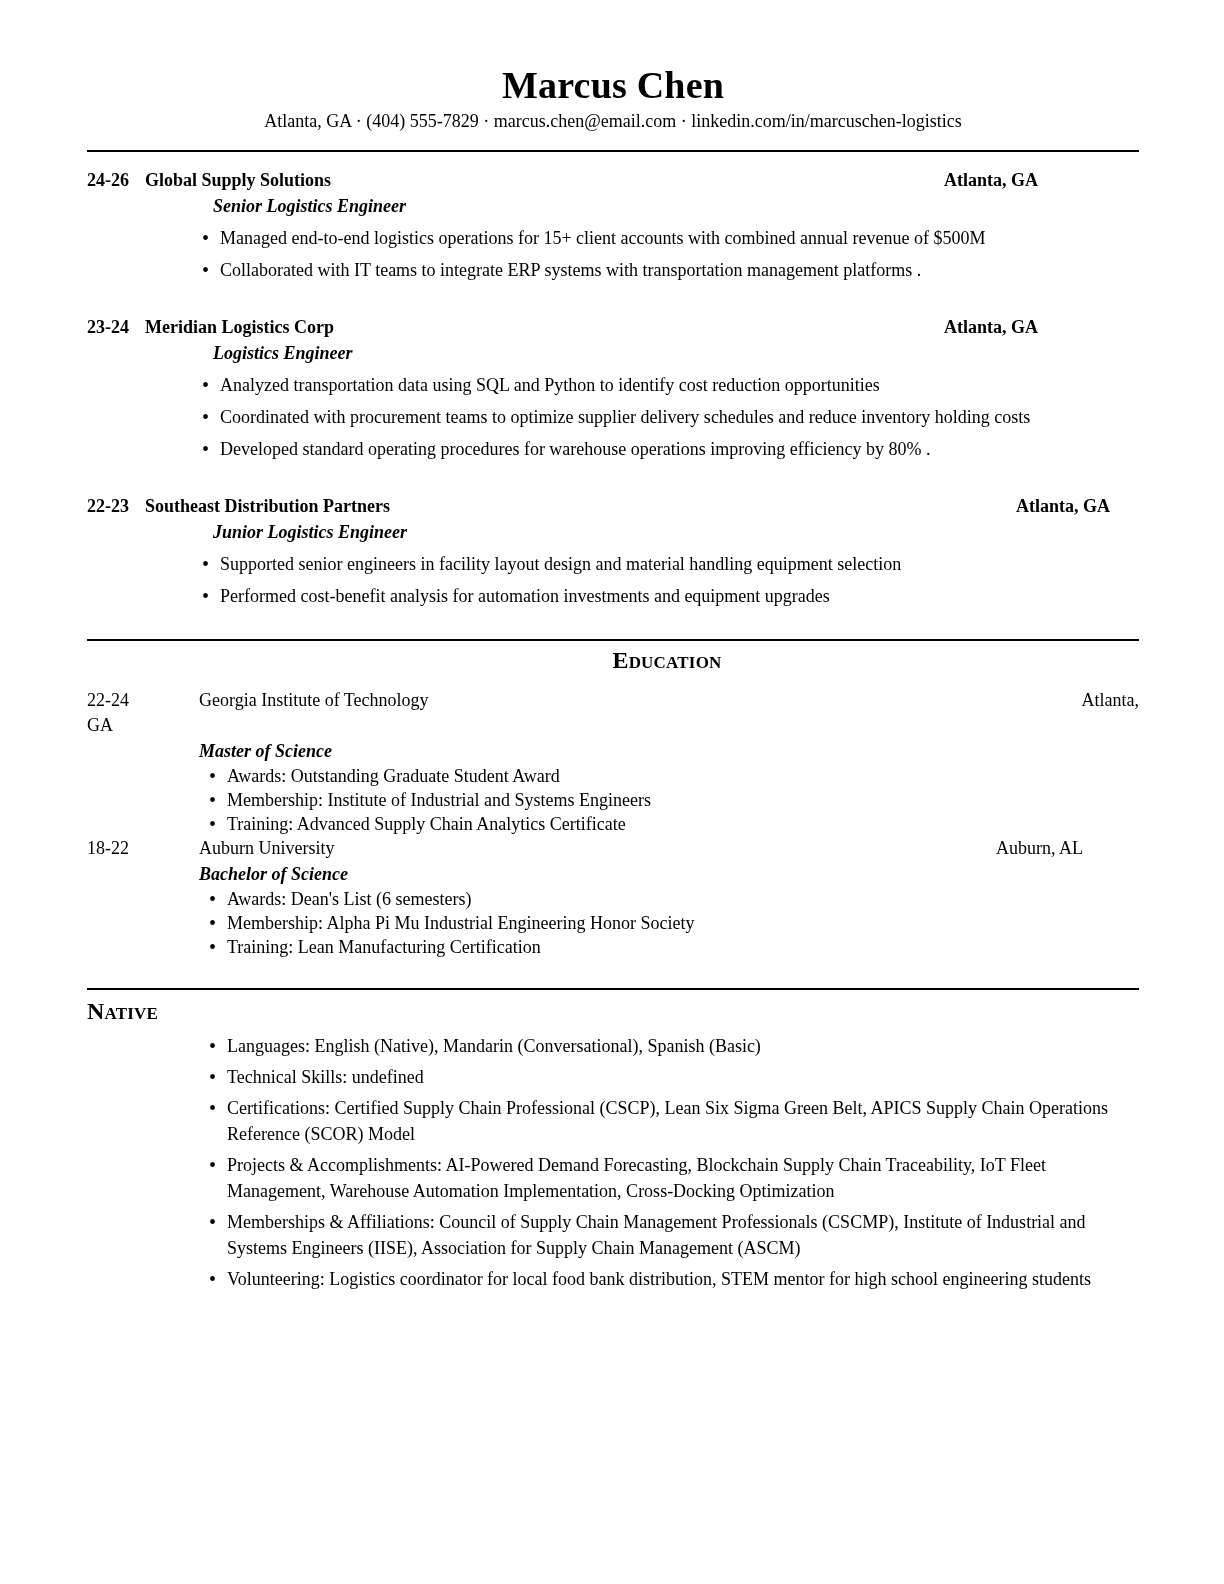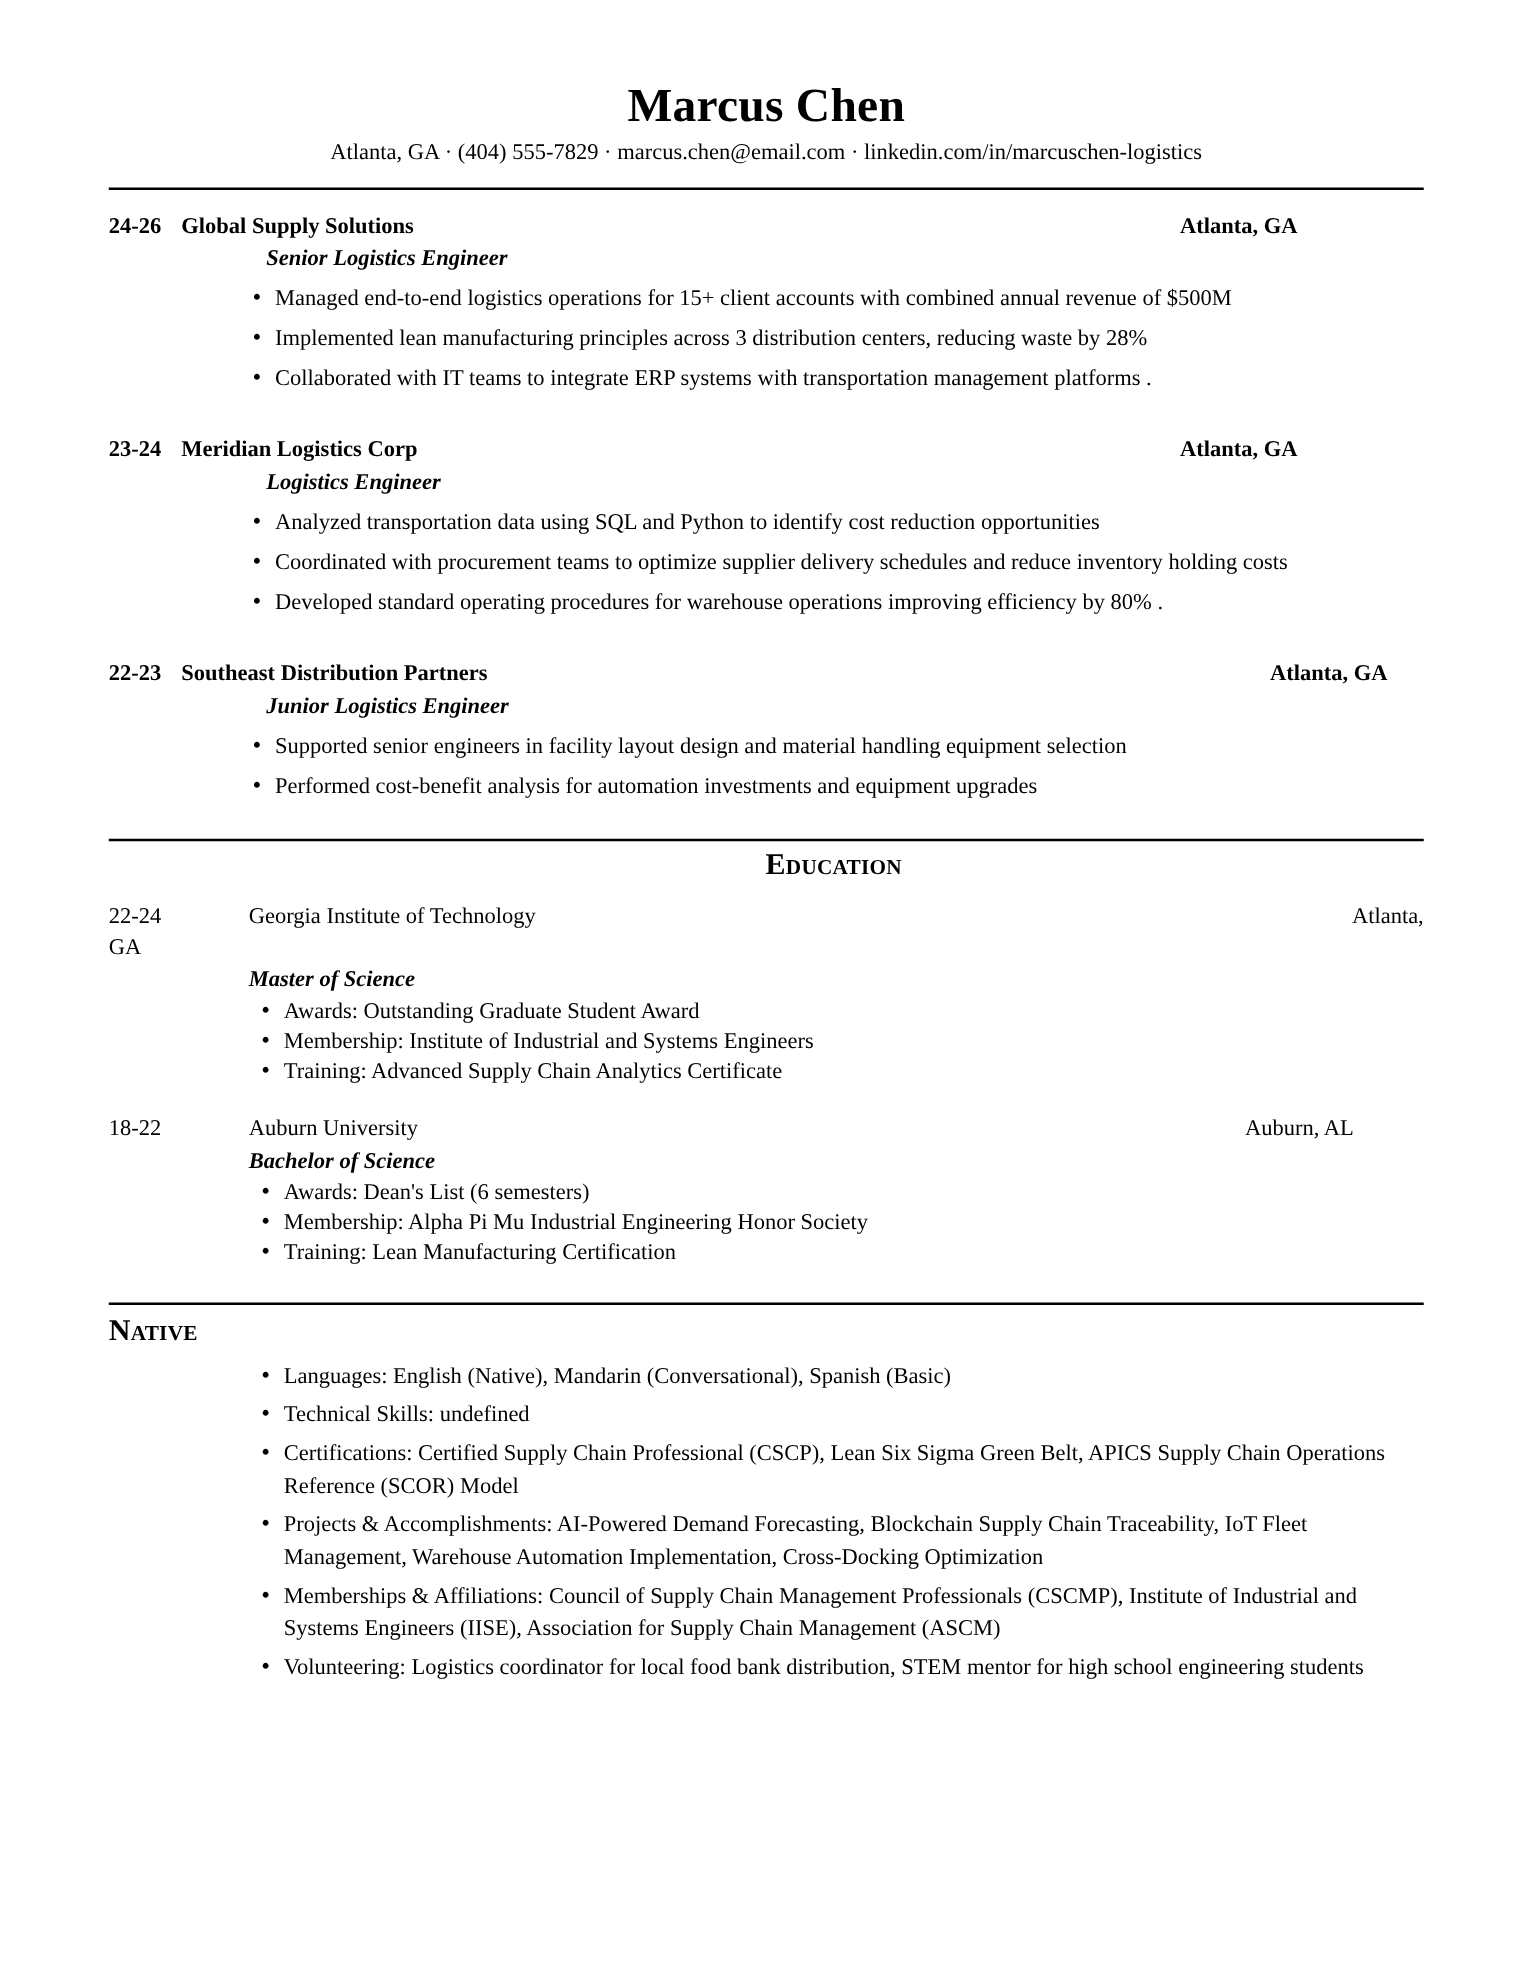--- a/index.html
+++ b/index.html
@@ -25,21 +25,21 @@
   .job-head .location{margin-left:auto;white-space:nowrap;}
   #experience-entries .job:nth-child(1) .location,
   #experience-entries .job:nth-child(2) .location{margin-right:101px;}
   #experience-entries .job:nth-child(3) .location{margin-right:29px;}
   .job-title{margin-left:126px;line-height:26px;font-weight:bold;font-style:italic;}
   ul.bullets{list-style:none;margin:0;padding:0;}
   .job ul.bullets{margin-left:115px;}
   .job ul.bullets li{position:relative;padding-left:18px;line-height:26px;margin-top:6px;font-family:Liberation Serif, serif;}
   ul.bullets li::before{content:"\2022";position:absolute;left:0;top:0;font-size:20px;line-height:inherit;}
   
-  .school-block + .school-block{margin-top:22px;}
+  .school-block + .school-block{}
   .school-head{display:flex;line-height:25px;}
   .school-head .dates{flex:0 0 112px;}
   .school-head .location{margin-left:auto;white-space:nowrap;}
   .school-block.plain .location{margin-right:56px;}
   .loc-line2{line-height:25px;}
   .degree{margin-left:112px;line-height:26px;font-weight:bold;font-style:italic;}
   .school-block ul.bullets{margin-left:122px;}
   .school-block ul.bullets li{position:relative;padding-left:18px;line-height:24px;}
   
   #other-list{margin-top:8px;margin-left:122px;}
@@ -59,21 +59,20 @@
     <div id="experience-entries">
         <div class="job">
           <div class="job-head">
             <span class="dates">24-26</span>
             <span class="company">Global Supply Solutions</span>
             <span class="location">Atlanta, GA</span>
           </div>
           <div class="job-title">Senior Logistics Engineer</div>
           <ul class="bullets">
             <li>Managed end-to-end logistics operations for 15+ client accounts with combined annual revenue of $500M</li>
-            <li>Implemented lean manufacturing principles across 3 distribution centers, reducing waste by 28%</li>
             <li>Collaborated with IT teams to integrate ERP systems with transportation management platforms .</li>
           </ul>
         </div>
         <div class="job">
           <div class="job-head">
             <span class="dates">23-24</span>
             <span class="company">Meridian Logistics Corp</span>
             <span class="location">Atlanta, GA</span>
           </div>
           <div class="job-title">Logistics Engineer</div>

